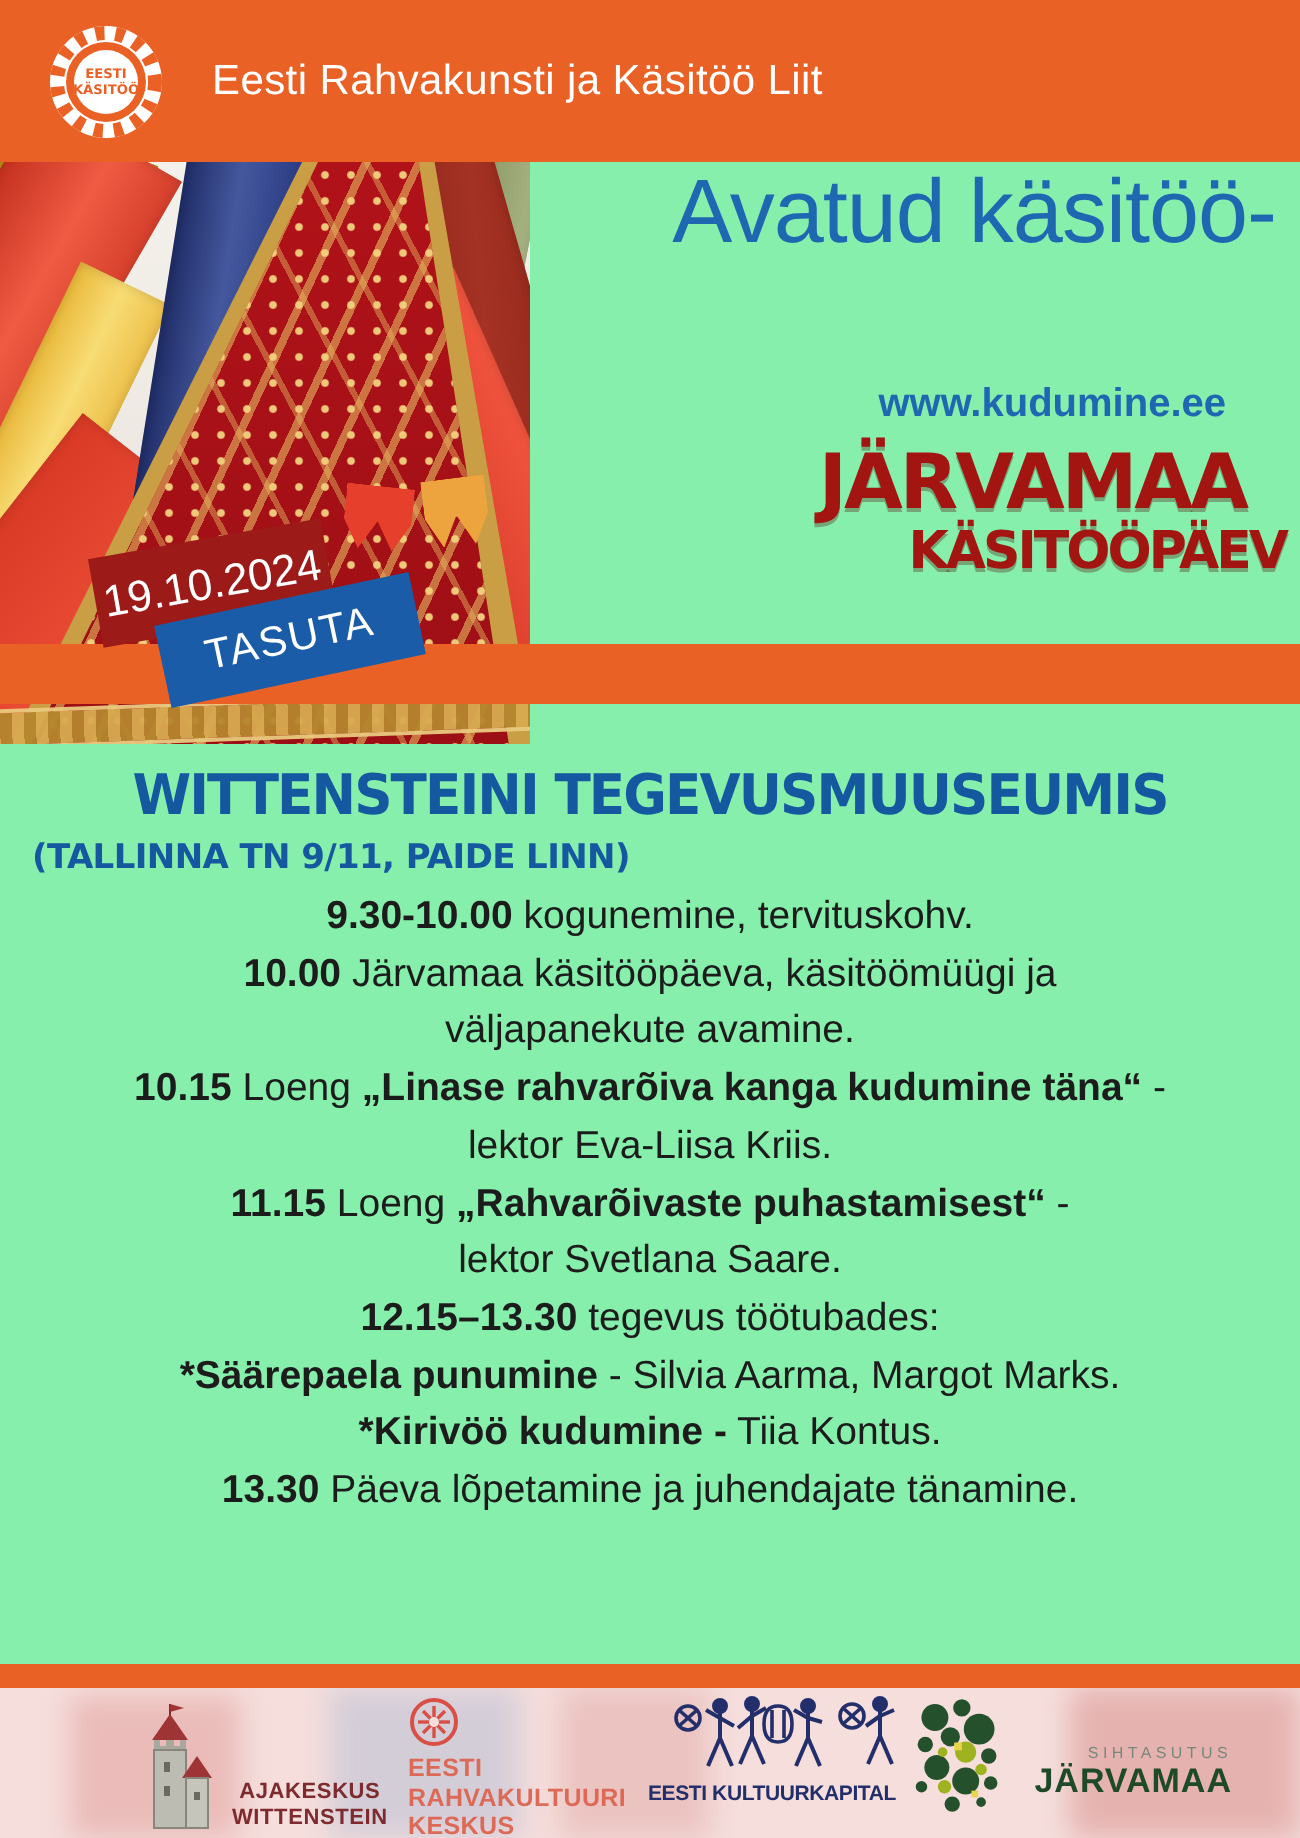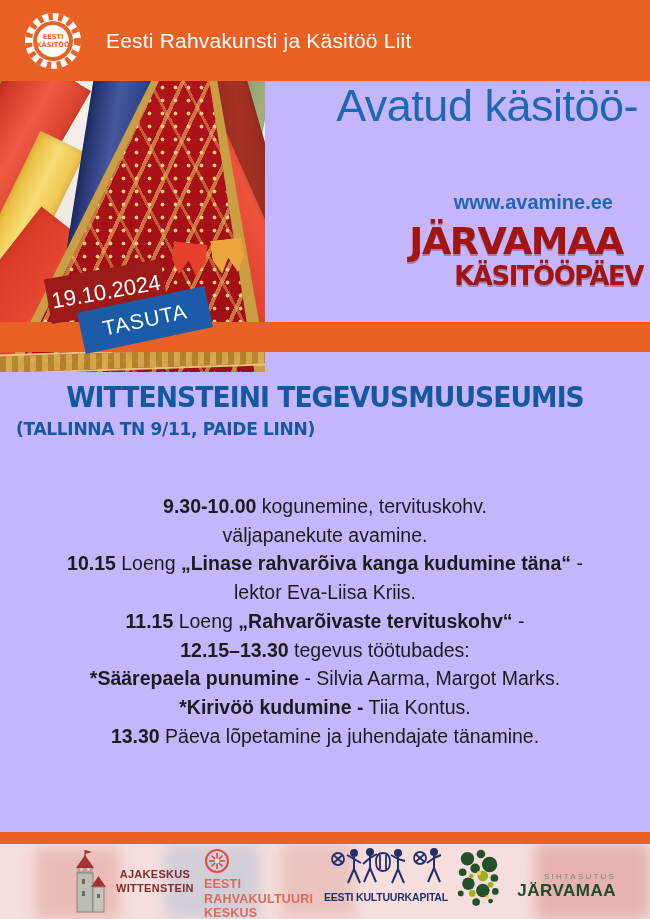--- a/index.html
+++ b/index.html
@@ -1,16 +1,16 @@
 <!DOCTYPE html>
 <html><head>
 <meta charset="utf-8">
 <style>
   html,body{margin:0;padding:0;background:#777;}
-  .poster{position:relative;width:650px;height:919px;background:#c4b5fd;overflow:hidden;
+  .poster{position:relative;width:650px;height:919px;background:#86efac;overflow:hidden;
           font-family:"Liberation Sans",sans-serif;margin:0 auto;}
   .abs{position:absolute;}
 
   
   .header{left:0;top:0;width:650px;height:81px;background:#EA6126;display:flex;align-items:center;}
   .org-logo{margin-left:24px;width:58px;height:58px;flex:0 0 auto;}
   .org-name{color:#fff;font-size:21px;margin-left:24px;letter-spacing:.2px;text-align:right;}
 
   
   .art{left:0;top:81px;width:265px;height:291px;overflow:hidden;
@@ -62,37 +62,37 @@
   .date-badge{left:47px;top:269px;width:118px;height:45px;background:#9C1B18;transform:rotate(-10deg);font-size:22px;}
   .free-badge{left:80px;top:299px;width:130px;height:42px;background:#1A5CA8;transform:rotate(-12deg);font-size:21px;letter-spacing:1px;}
 
   
   .venue1{left:0;top:381px;width:650px;text-align:center;font-family:"DejaVu Sans",sans-serif;
           font-weight:bold;font-size:28px;color:#1459A0;letter-spacing:-1px;transform:scaleX(.95);}
   .venue2{left:16px;top:419px;width:650px;text-align:left;font-family:"DejaVu Sans",sans-serif;
           font-weight:bold;font-size:17px;color:#1459A0;letter-spacing:-.3px;}
 
   
-  .sch{left:0;top:492px;width:650px;text-align:center;font-size:19.5px;line-height:28.7px;color:#1C1C1C;}
+  .sch{left:0;top:444px;width:650px;text-align:center;font-size:19.5px;line-height:28.7px;color:#1C1C1C;}
   .sch b{font-weight:bold;}
 
   
   .fband{left:0;top:832px;width:650px;height:12px;background:#EA6126;}
   .footer{left:0;top:844px;width:650px;height:75px;background:#F5DEDC;overflow:hidden;}
   .fblob{position:absolute;filter:blur(7px);}
   .fb1{left:165px;top:0;width:95px;height:75px;background:#b9c0d6;opacity:.55;}
   .fb2{left:35px;top:4px;width:85px;height:71px;background:#e09a96;opacity:.5;}
   .fb3{left:280px;top:0;width:75px;height:75px;background:#dfa3a0;opacity:.45;}
   .fb4{left:535px;top:0;width:115px;height:75px;background:#d98f8c;opacity:.55;}
   .lg{position:absolute;display:flex;}
-  .lg1{left:68px;top:2px;height:71px;align-items:center;gap:8px;}
+  .lg1{left:68px;top:2px;height:71px;align-items:flex-end;gap:8px;}
   .lg1-text{font-weight:bold;font-size:11px;line-height:1.25;color:#7D2B2E;text-align:center;letter-spacing:.3px;}
   .lg2{left:204px;top:4px;flex-direction:column;gap:3px;}
   .lg2-text{font-weight:bold;font-size:12.5px;line-height:1.16;color:#DD6A57;letter-spacing:.2px;}
-  .lg3{left:324px;top:3px;flex-direction:column;align-items:center;gap:2px;}
+  .lg3{left:324px;top:3px;flex-direction:column;align-items:flex-end;gap:2px;}
   .lg3-text{font-weight:bold;font-size:10.5px;color:#232F6B;letter-spacing:-.2px;}
   .lg4{left:454px;top:2px;align-items:center;gap:6px;}
   .lg4-text{display:flex;flex-direction:column;align-items:flex-end;width:106px;margin-top:16px;}
   .lg4-sub{font-size:8px;letter-spacing:2.2px;color:#77897C;}
   .lg4-main{font-size:17px;font-weight:bold;color:#1F4A2A;letter-spacing:.5px;}
 </style>
 </head>
 <body>
 
 <div class="poster">
@@ -123,37 +123,39 @@
     <div class="rb rb-orange-r"></div>
     <div class="rb rb-red-r"></div>
     <div class="velvet-trim"></div>
     <div class="velvet"></div>
     <div class="zz zz-red"></div>
     <div class="zz zz-orange"></div>
     <div class="braid"></div>
   </div>
 
   <div class="abs t-open1">Avatud käsitöö-</div>
-  <div class="abs t-web">www.avamine.ee</div>
+  <div class="abs t-web">www.kudumine.ee</div>
   <div class="abs t-ev1">JÄRVAMAA</div>
   <div class="abs t-ev2">KÄSITÖÖPÄEV</div>
 
   <div class="abs band"></div>
   <div class="abs badge date-badge">19.10.2024</div>
   <div class="abs badge free-badge">TASUTA</div>
 
   <div class="abs venue1">WITTENSTEINI TEGEVUSMUUSEUMIS</div>
   <div class="abs venue2">(TALLINNA TN 9/11, PAIDE LINN)</div>
 
   <div class="abs sch">
     <div class="line"><b>9.30-10.00</b><span> kogunemine, tervituskohv.</span></div>
+    <div class="line"><b>10.00</b><span> Järvamaa käsitööpäeva, käsitöömüügi ja</span></div>
     <div class="line"><span>väljapanekute avamine.</span></div>
     <div class="line"><b>10.15</b><span> Loeng </span><b>„Linase rahvarõiva kanga kudumine täna“</b><span> -</span></div>
     <div class="line"><span>lektor Eva-Liisa Kriis.</span></div>
-    <div class="line"><b>11.15</b><span> Loeng </span><b>„Rahvarõivaste tervituskohv“</b><span> -</span></div>
+    <div class="line"><b>11.15</b><span> Loeng </span><b>„Rahvarõivaste puhastamisest“</b><span> -</span></div>
+    <div class="line"><span>lektor Svetlana Saare.</span></div>
     <div class="line"><b>12.15–13.30</b><span> tegevus töötubades:</span></div>
     <div class="line"><b>*Säärepaela punumine</b><span> - Silvia Aarma, Margot Marks.</span></div>
     <div class="line"><b>*Kirivöö kudumine -</b><span> Tiia Kontus.</span></div>
     <div class="line"><b>13.30</b><span> Päeva lõpetamine ja juhendajate tänamine.</span></div>
   </div>
 
   <div class="abs fband"></div>
   <div class="abs footer">
     <div class="fblob fb1"></div>
     <div class="fblob fb2"></div>

